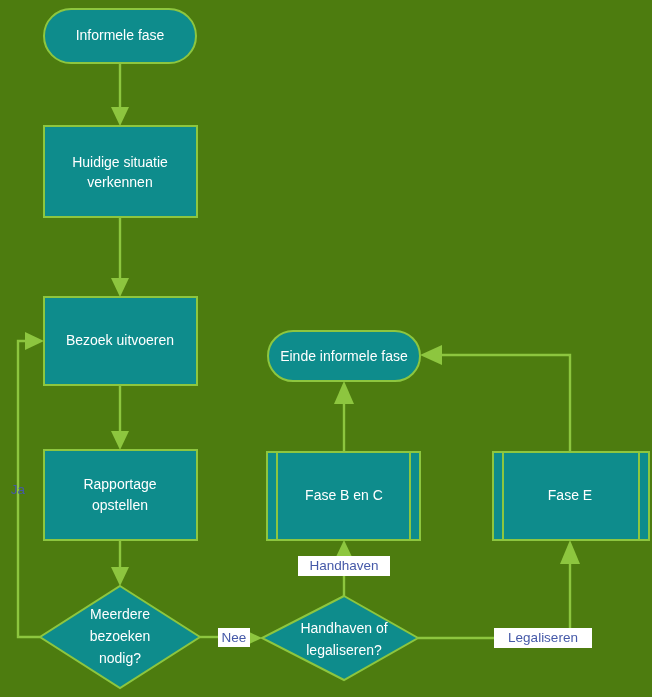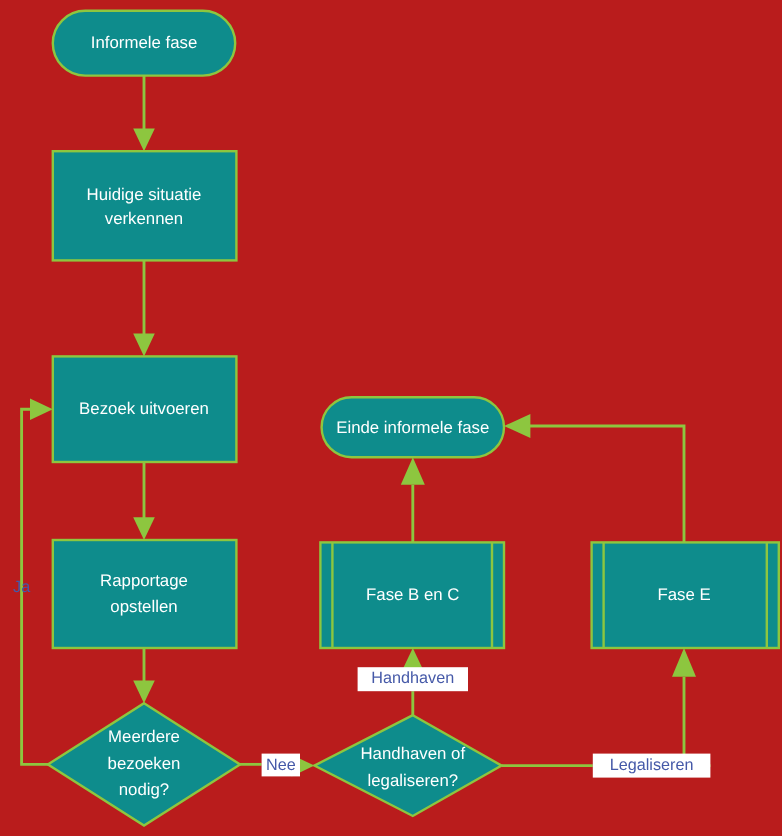--- a/index.html
+++ b/index.html
@@ -8,21 +8,21 @@
     padding: 0;
     background: #ffffff;
   }
   body {
     font-family: "Liberation Sans", sans-serif;
   }
   #flowchart-root {
     position: relative;
     width: 652px;
     height: 697px;
-    background: #b91c1c;
+    background: #4d7c0f;
     overflow: hidden;
   }
   svg#flow-svg {
     display: block;
     width: 652px;
     height: 697px;
   }
   .node-shape {
     fill: #0E8C8C;
     stroke: #8DC63F;

